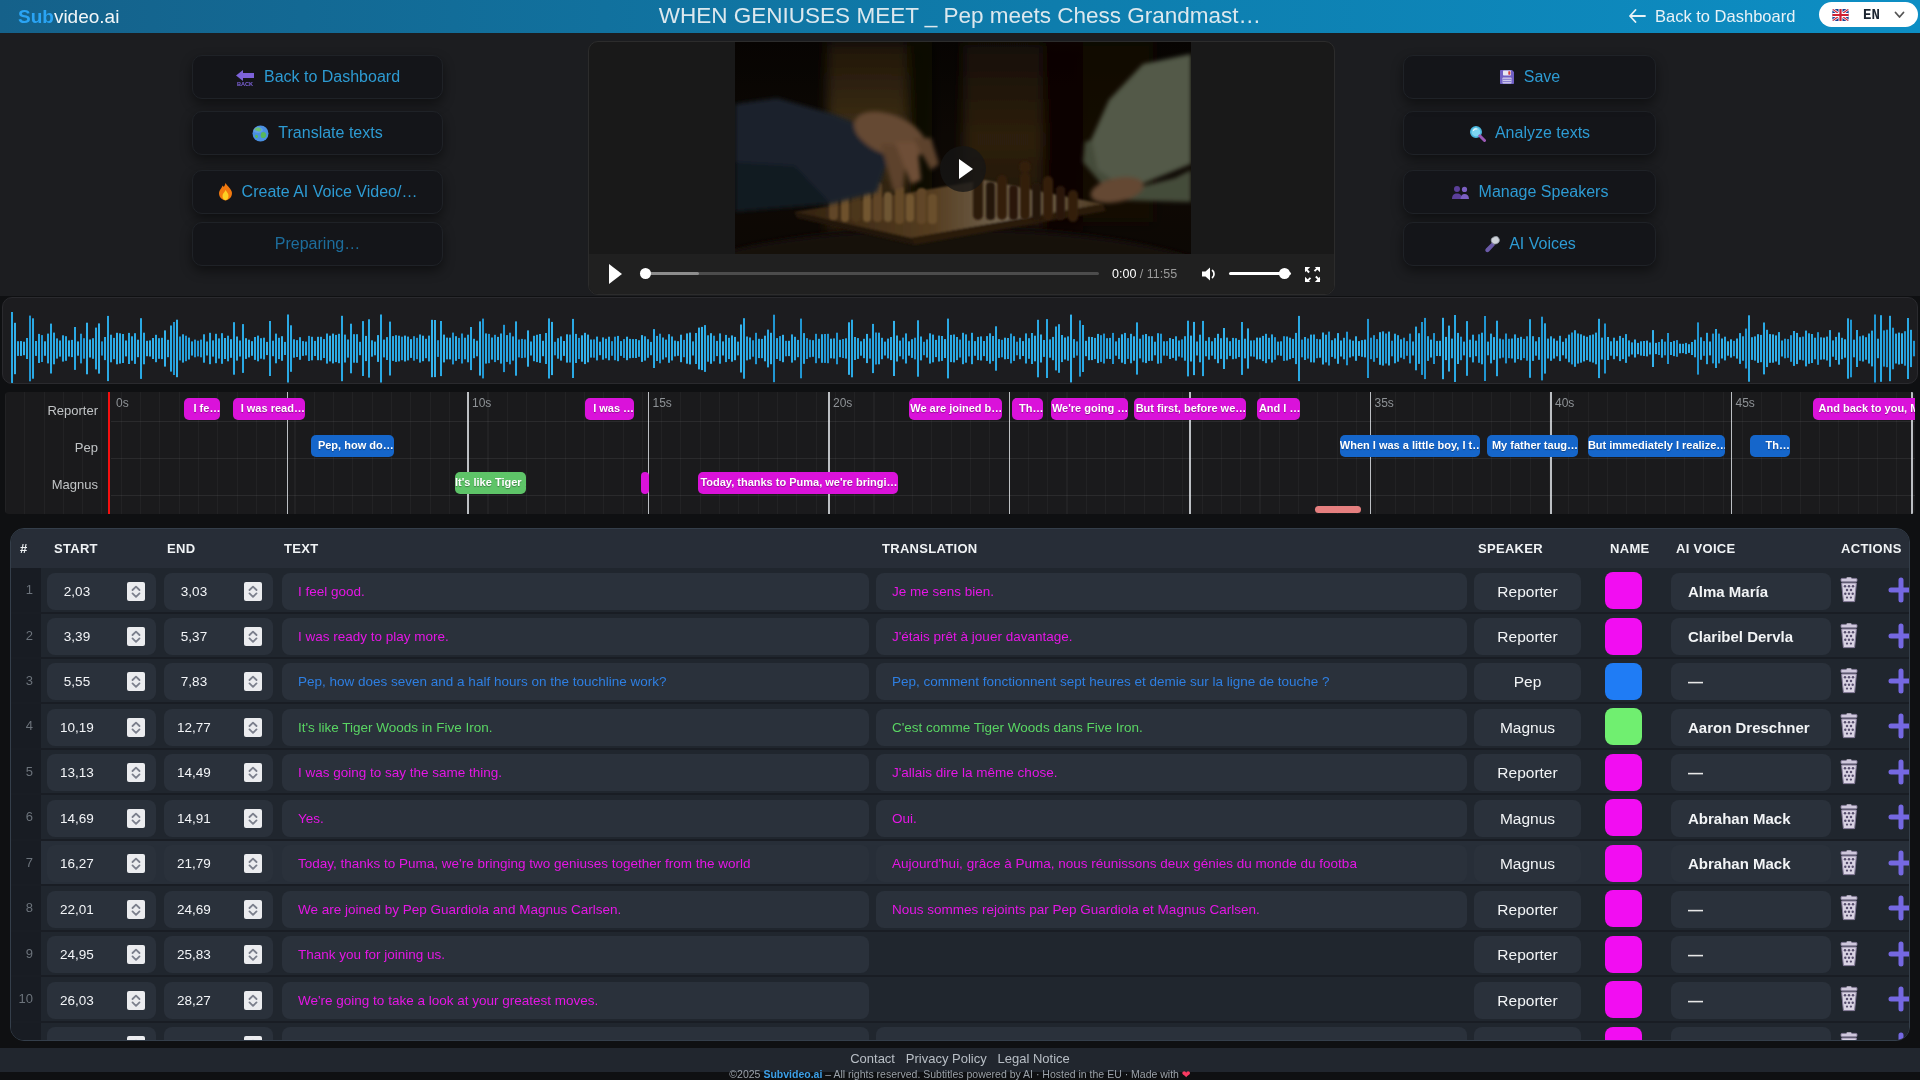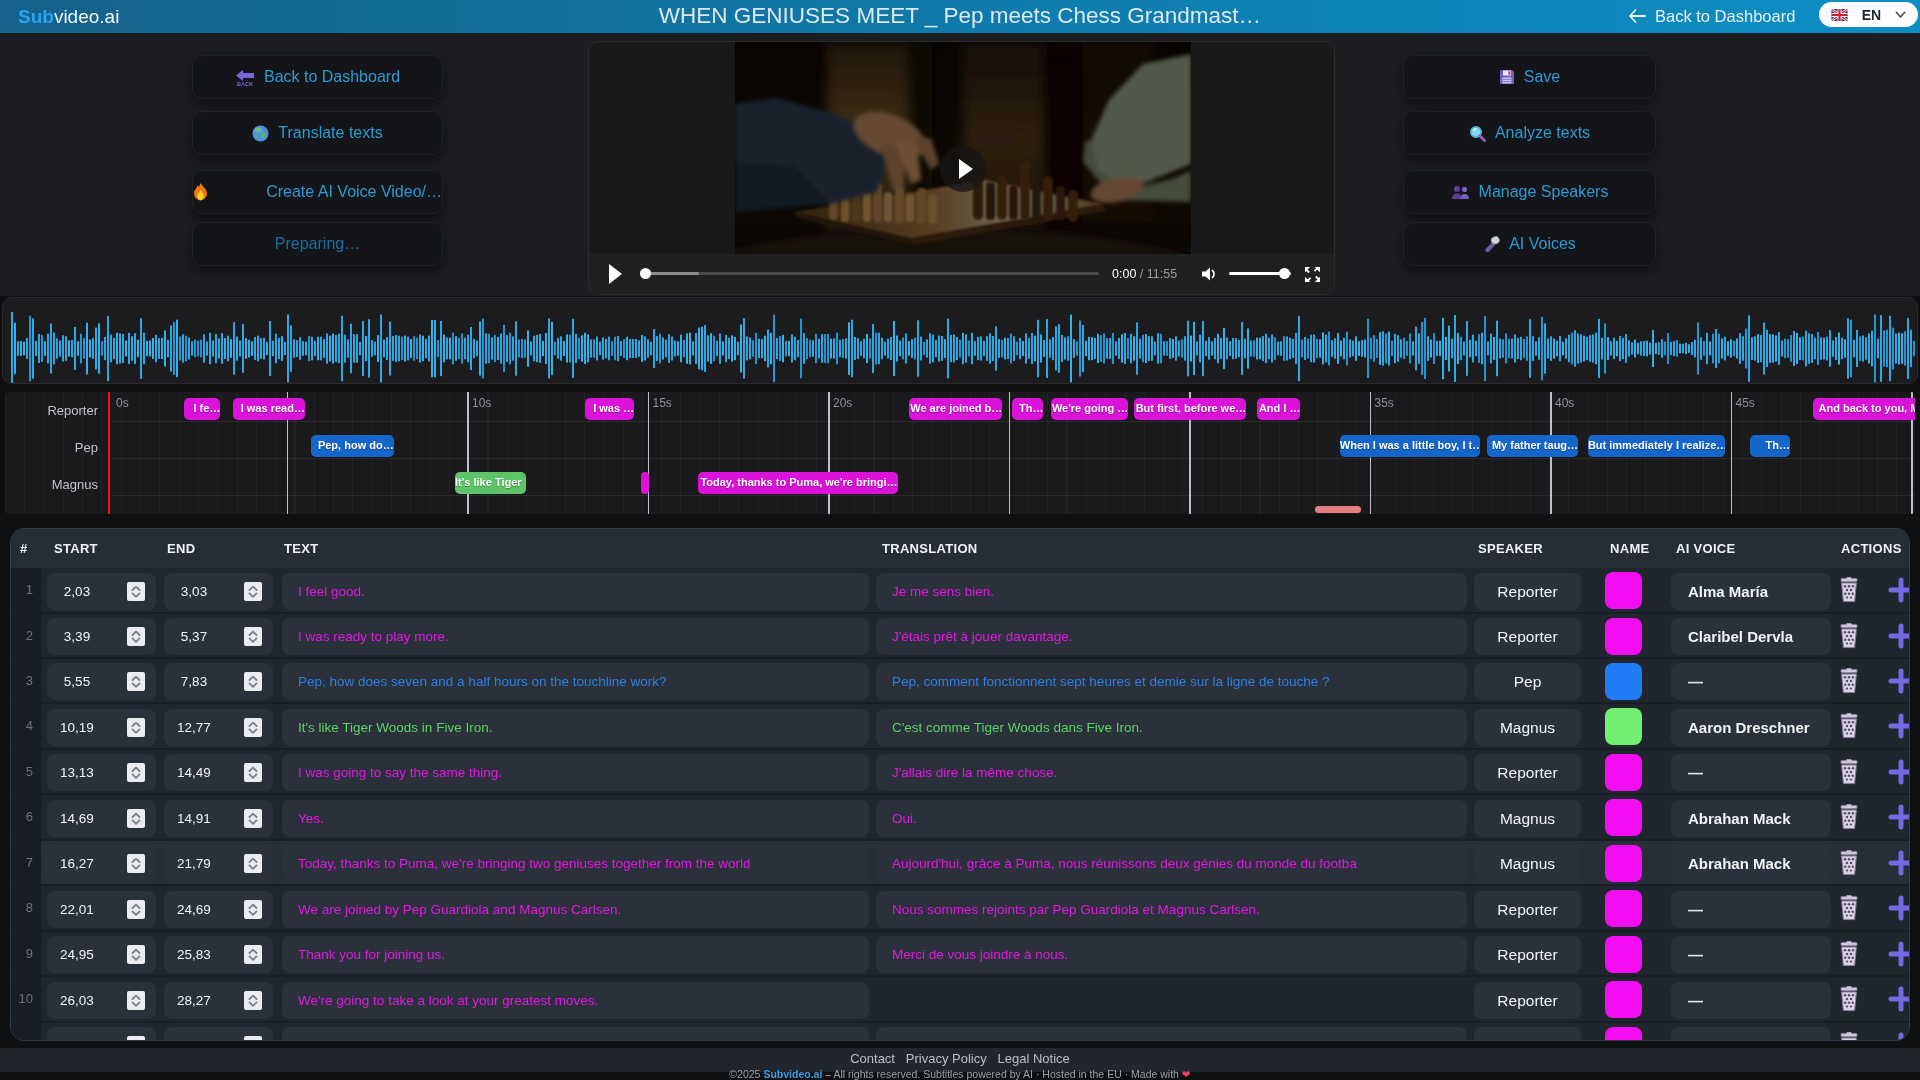--- a/index.html
+++ b/index.html
@@ -22,21 +22,21 @@
 <body>
 <div id="app">
 
 <div style="position:absolute;left:0;top:0;width:1920px;height:33px;background:linear-gradient(90deg,#15618a 0%,#0e7dad 55%,#0d8ec4 100%);">
   <div style="position:absolute;left:18px;top:0;line-height:33px;font-size:19px;"><b style="color:#2aa4f4">Sub</b><span style="color:#f2f6f8">video.ai</span></div>
   <div style="position:absolute;left:0;right:0;top:0;text-align:center;line-height:32px;font-size:22.5px;color:#dce8ee;">WHEN GENIUSES MEET _ Pep meets Chess Grandmast…</div>
   <div style="position:absolute;left:1628px;top:9px;"><svg width="18" height="14" viewBox="0 0 18 14">
           <path d="M7.5 1 L2 7 L7.5 13 M2 7 L17 7" stroke="#e8f2f7" stroke-width="1.8" fill="none" stroke-linecap="round" stroke-linejoin="round"></path>
         </svg></div>
   <div style="position:absolute;left:1655px;top:0;line-height:32px;font-size:16.5px;color:#e8f2f7;">Back to Dashboard</div>
-  <div style="position:absolute;left:1819px;top:2px;width:99px;height:25px;background:#fff;border-radius:13px;display:flex;align-items:center;justify-content:center;gap:14px;">
+  <div style="position:absolute;left:1819px;top:2px;width:99px;height:25px;background:#fff;border-radius:13px;display:flex;align-items:center;justify-content:center;gap:14px;font-family:Liberation Mono, monospace;">
         <svg width="17" height="12" viewBox="0 0 19 14" style="border-radius:2px">
           <rect width="19" height="14" fill="#1e3f8f"></rect>
           <path d="M0 0 L19 14 M19 0 L0 14" stroke="#fff" stroke-width="3"></path>
           <path d="M0 0 L19 14 M19 0 L0 14" stroke="#cf2033" stroke-width="1.3"></path>
           <path d="M9.5 0 L9.5 14 M0 7 L19 7" stroke="#fff" stroke-width="4.6"></path>
           <path d="M9.5 0 L9.5 14 M0 7 L19 7" stroke="#cf2033" stroke-width="2.6"></path>
         </svg>
         <span style="font-size:14px;font-weight:bold;color:#1b2430">EN</span>
         <svg width="11" height="8" viewBox="0 0 11 8">
           <path d="M1.5 1.5 L5.5 6 L9.5 1.5" stroke="#555" stroke-width="1.8" fill="none" stroke-linecap="round" stroke-linejoin="round"></path>
@@ -54,21 +54,21 @@
       <span>Back to Dashboard</span>
     </div>
 <div class="btn" style="left:192px;top:111px;text-align:right;">
       <svg width="17" height="17" viewBox="0 0 17 17">
         <circle cx="8.5" cy="8.5" r="8" fill="#4a90e2"></circle>
         <path d="M2.5 4.5 C4.5 2.2, 7.5 2, 8.8 3.8 C10 5.5, 8 7, 6 6.3 C4.2 5.7, 3 5.2, 2.5 4.5Z M9.5 7.5 C11.5 6.2, 13.8 7.2, 14.2 9.4 C14.6 11.6, 12.4 13.6, 10.3 13 C8.2 12.4, 8.4 9.5, 9.5 7.5Z M3.5 9.8 C5.2 9.3, 6.4 10.4, 5.9 12 C5.4 13.6, 3.6 13.2, 3 11.4Z" fill="#57b65b"></path>
         <ellipse cx="6" cy="5" rx="5" ry="3" fill="#fff" opacity="0.13"></ellipse>
       </svg>
       <span>Translate texts</span>
     </div>
-<div class="btn" style="left:192px;top:170px;justify-content:space-between;">
+<div class="btn" style="left:192px;top:170px;">
       <svg width="15" height="18" viewBox="0 0 15 18">
         <path d="M7.5 0 C9 3, 12 4.5, 13.5 8 C15 11.5, 13 16.5, 7.5 17.5 C2 16.5, 0 11.5, 1.5 8 C2.5 5.8, 4 4.8, 4.5 2.5 C5.5 4, 6 5, 7.5 0Z" fill="#f2790f"></path>
         <path d="M7.5 7 C8.5 9, 10.5 10, 10.5 13 C10.5 15.5, 9 17, 7.5 17.3 C6 17, 4.5 15.5, 4.5 13 C4.5 10.5, 6.5 9.5, 7.5 7Z" fill="#fdd023"></path>
       </svg>
       <span>Create AI Voice Video/…</span>
     </div>
 <div class="btn" style="left:192px;top:222px;">
       <span style="color:#1d6d9c">Preparing…</span>
     </div>
 
@@ -1304,21 +1304,20 @@
         </div>
         <div class="fld" style="left:153px;width:109px">
           <span class="tval">25,83</span>
           <span class="spin"><svg width="18" height="19" viewBox="0 0 18 19">
               <rect x="0" y="0" width="18" height="19" rx="2" fill="#ebecef"></rect>
               <path d="M5.5 8 L9 4.6 L12.5 8" fill="none" stroke="#7b7f8c" stroke-width="1.8" stroke-linecap="round" stroke-linejoin="round"></path>
               <path d="M5.5 11.4 L9 14.8 L12.5 11.4" fill="none" stroke="#7b7f8c" stroke-width="1.8" stroke-linecap="round" stroke-linejoin="round"></path>
             </svg></span>
         </div>
         <div class="fld txt" style="left:271px;width:587px;color:#e516e5">Thank you for joining us.</div>
-        <div class="fld txt" style="left:865px;width:591px;color:#e516e5">Merci de vous joindre à nous.</div>
         <div class="fld spk" style="left:1463px;width:107px">Reporter</div>
         <div class="swatch" style="background:#f20df2"></div>
         <div class="fld voice" style="left:1660px;width:160px;color:#e8e8e8">—</div>
         <div class="act-trash"><svg width="22" height="26" viewBox="0 0 22 26">
             <rect x="3" y="1.4" width="16" height="3.4" rx="1" fill="#cfc8dc" stroke="#857b99" stroke-width="0.9"></rect>
             <rect x="8.5" y="0.2" width="5" height="2" rx="0.8" fill="#cfc8dc"></rect>
             <path d="M3.6 6 L18.4 6 L16.6 24.6 L5.4 24.6 Z" fill="#d9d3e3" stroke="#857b99" stroke-width="1"></path>
             <g fill="#574e6e">
               <circle cx="7" cy="9.2" r="1.25"></circle>
               <circle cx="11" cy="9.2" r="1.25"></circle>

